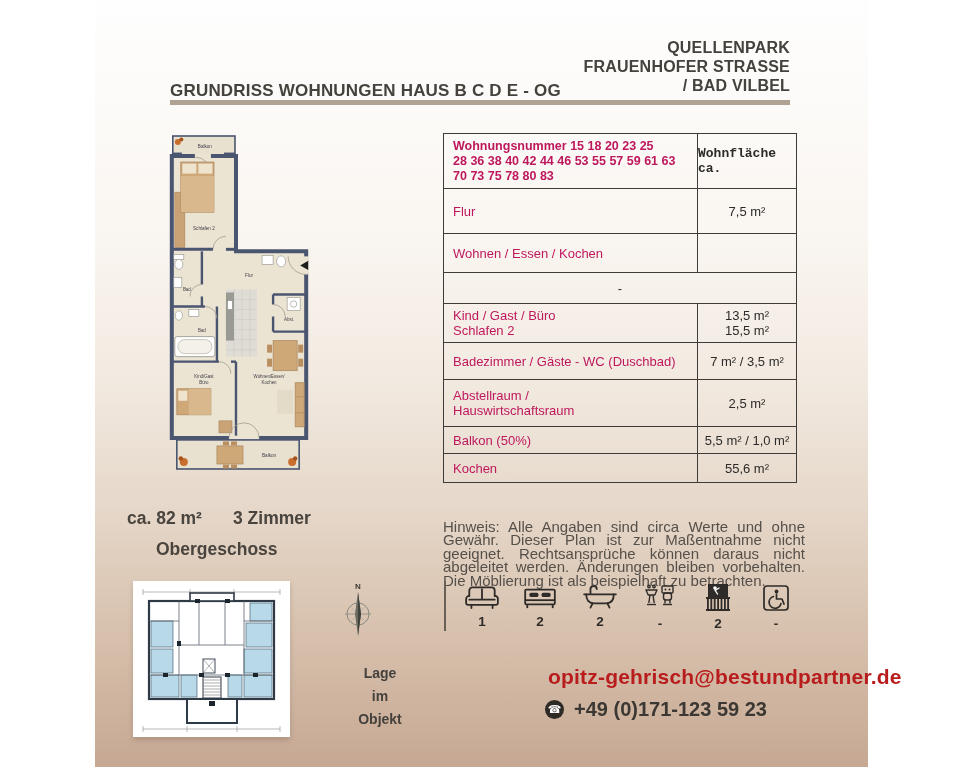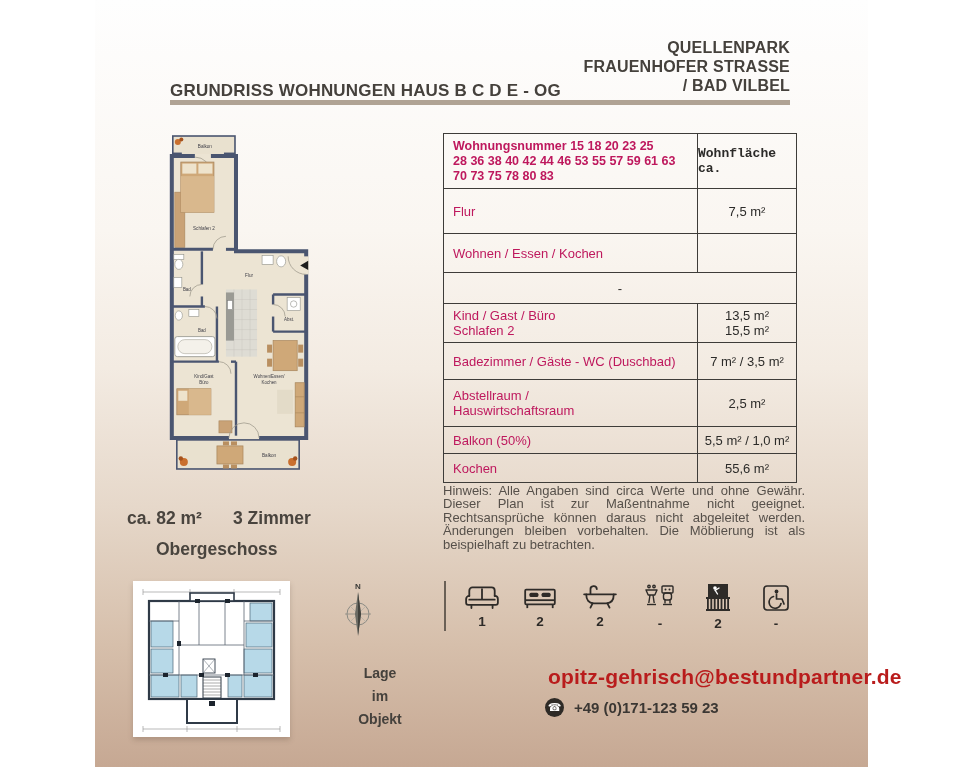--- a/index.html
+++ b/index.html
@@ -23,42 +23,42 @@
           justify-content:center;padding:2px 6px 2px 9px;box-sizing:border-box;
           font-size:13px;line-height:15px;color:#be185d;}
   .cell-r{flex:1;display:flex;flex-direction:column;align-items:center;justify-content:center;
           font-size:13px;line-height:15px;color:#2c2b29;}
   .hdr .cell-l{font-weight:700;font-size:12.5px;line-height:15px;white-space:nowrap;}
   .hdr .cell-r{font-weight:700;font-size:13px;font-family:Liberation Mono, monospace;}
   .h-header{height:54px;} .h-flur{height:44px;} .h-wohnen{height:38px;} .h-kueche{height:30px;}
   .h-kind{height:38px;} .h-bade{height:36px;} .h-abst{height:46px;} .h-balkon{height:26px;} .h-gesamt{height:28px;}
 
   
-  .note{left:443px;top:484px;width:362px;font-size:13px;line-height:13.4px;color:#56504a;
+  .note{left:443px;top:520px;width:362px;font-size:15px;line-height:13.4px;color:#56504a;
         text-align:justify;text-align-last:left;}
   .sum{font-size:17.5px;font-weight:700;color:#49443e;}
   .sum-area{left:127px;top:508px;}
   .sum-rooms{left:233px;top:508px;}
   .sum-floor{left:156px;top:539px;}
 
   
   .miniplan-card{left:133px;top:581px;width:157px;height:156px;background:#fff;
                  box-shadow:0 3px 5px rgba(90,70,55,.25);}
   .compass{left:341px;top:580px;}
   .lage{left:338px;top:662px;width:84px;text-align:center;font-size:14px;line-height:23px;
         font-weight:700;color:#45413c;}
   .vdivider{left:444px;top:581px;width:2px;height:50px;background:#6a6056;}
   .amen{top:583px;width:48px;text-align:center;}
   .amen .cnt{margin-top:3px;font-size:13.5px;font-weight:700;color:#2e2b28;}
   .amen svg{display:block;margin:0 auto;}
   .email{left:548px;top:665px;font-size:21px;font-weight:700;color:#b91c1c;letter-spacing:.2px;}
   .phone-row{left:545px;top:698px;display:flex;align-items:center;gap:10px;}
   .phone-ico{width:19px;height:19px;border-radius:50%;background:#2e2a26;color:#fff;
              display:flex;align-items:center;justify-content:center;font-size:11px;line-height:1;}
-  .phone-num{font-size:15px;font-weight:700;color:#3b3733;}
+  .phone-num{font-size:20px;font-weight:700;color:#3b3733;}
 
   svg text{font-family:"Liberation Sans",sans-serif;}
 </style>
 </head>
 <body>
 
 <div class="stage">
   <div class="photo abs" style="left:95px;top:0;"></div>
 
   <div class="abs title">GRUNDRISS WOHNUNGEN HAUS B C D E - OG</div>

